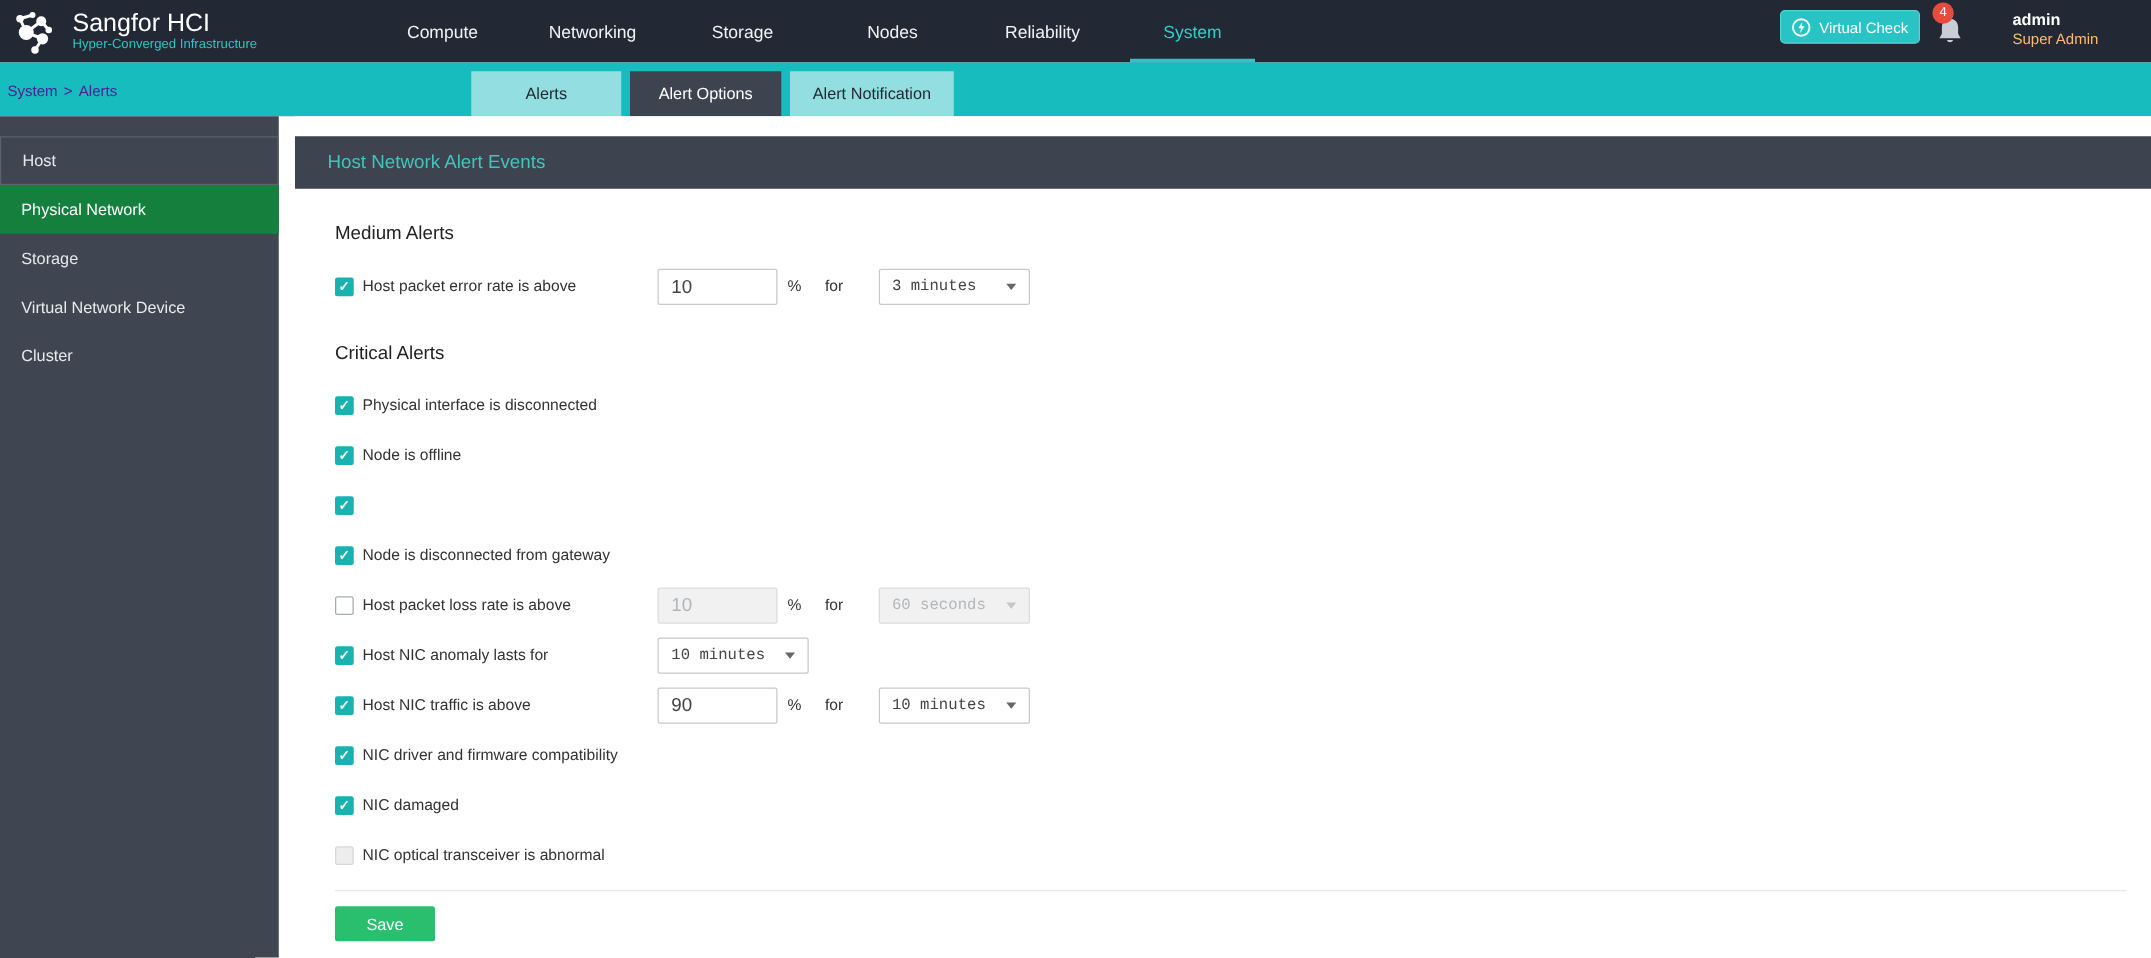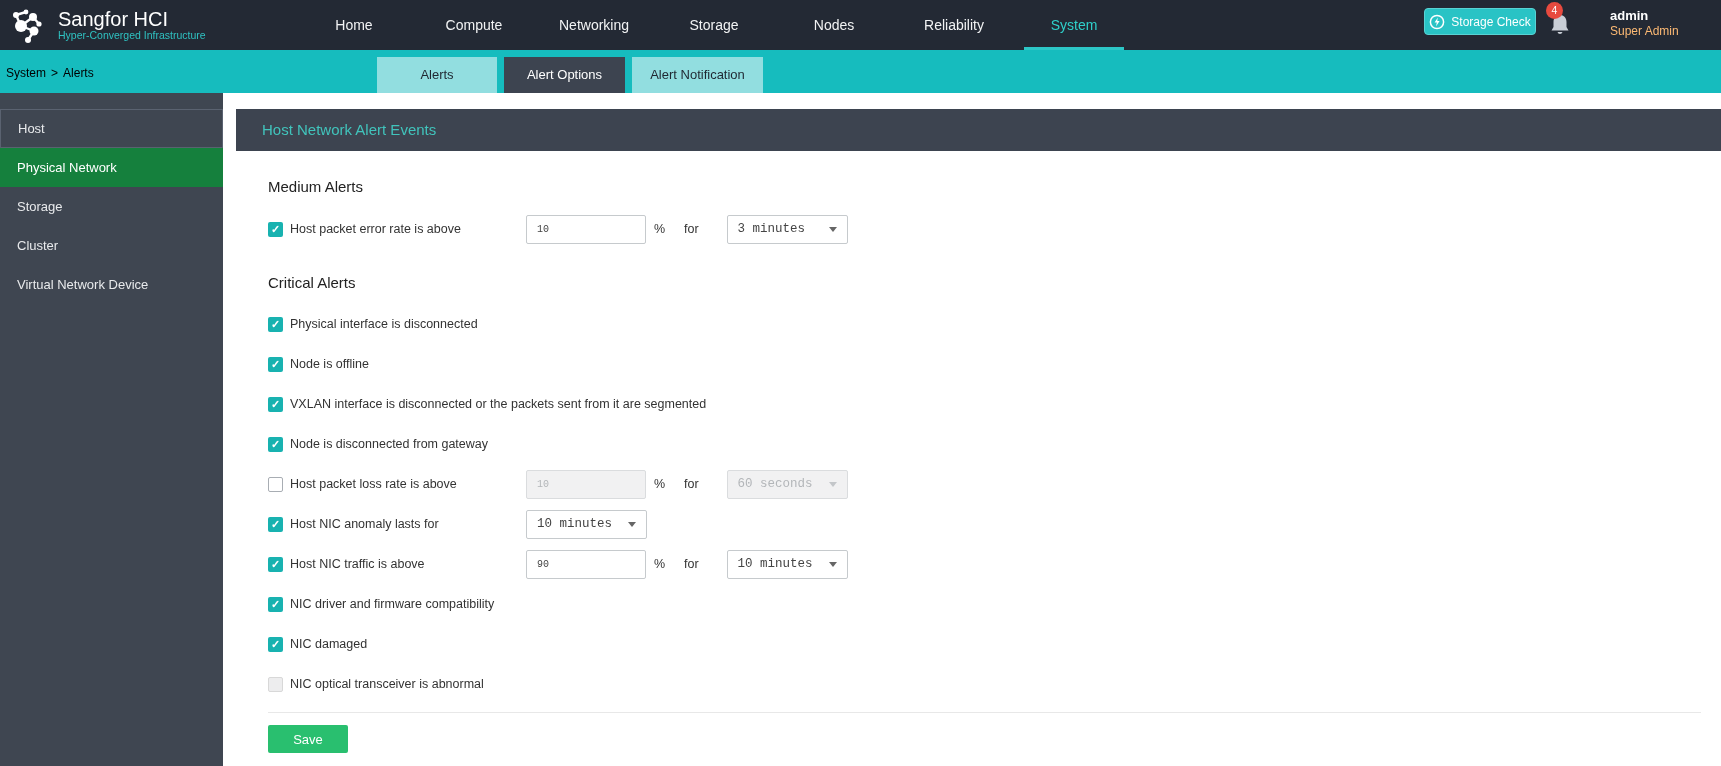--- a/index.html
+++ b/index.html
@@ -29,21 +29,21 @@
     background:#e74a3f; border-radius:50%; color:#fff; font-size:10.5px;
     line-height:17px; text-align:center; }
   .user { position:absolute; left:1610px; top:8px; cursor:pointer; }
   .user-name { font-size:13px; font-weight:bold; color:#fff; line-height:16px; }
   .user-role { font-size:12px; color:#fdba74; line-height:15px; }
 
   
   .tealbar { position:absolute; left:0; top:50px; width:1721px; height:43px;
     background:#16bcbe; }
   .breadcrumb { position:absolute; left:6px; top:0; height:43px; line-height:46px;
-    font-size:12px; color:#000000; }
+    font-size:12px; color:#4c1d95; }
   .breadcrumb .sep { margin:0 5px; }
   .tabs { position:absolute; left:377px; top:7px; height:36px; display:flex; gap:7px; }
   .tab { height:36px; line-height:36px; text-align:center; font-size:13px;
     background:#92dee0; color:#1f2731; cursor:pointer; }
   .tab.t0 { width:120px; }
   .tab.t1 { width:121px; }
   .tab.t2 { width:131px; }
   .tab.active { background:#3d4450; color:#ffffff; }
 
   
@@ -67,23 +67,23 @@
   .row.tall { height:44px; margin-top:10px; }
   .rows { margin-top:11px; }
   .labelcol { display:flex; align-items:center; }
   .labelcol.fixed { width:258px; flex:none; }
   .cb { width:15px; height:15px; border-radius:2px; margin-right:7px; flex:none;
     cursor:pointer; display:flex; align-items:center; justify-content:center; }
   .cb.on { background:#18b2b0; color:#fff; font-size:11px; font-weight:bold; }
   .cb.off { background:#fff; border:1px solid #a8adb3; }
   .cb.disabled { background:#ededee; border:1px solid #d8d8d8; cursor:default; }
   .cb-label { font-size:12.5px; color:#333; }
-  .num-input { width:120px; height:29px; border:1px solid #c6cacd; border-radius:2px;
-    padding:0 10px; font-size:10px; color:#444; background:#fff;
-    font-family:Liberation Mono, monospace; }
+  .num-input { width:96px; height:29px; border:1px solid #c6cacd; border-radius:2px;
+    padding:0 10px; font-size:15px; color:#444; background:#fff;
+    font-family:Liberation Sans, sans-serif; }
   .num-input:disabled { background:#f1f1f2; border-color:#dadcde; color:#b3b6b9; }
   .unit { font-size:12.5px; color:#333; margin-left:8px; width:14px; }
   .forword { font-size:12.5px; color:#333; margin-left:16px; }
   .selectbox { width:121px; height:29px; border:1px solid #c6cacd; border-radius:2px;
     margin-left:28px; display:flex; align-items:center; justify-content:space-between;
     padding:0 10px; cursor:pointer; background:#fff;font-family:Liberation Mono, monospace; }
   .selectbox.first-col { margin-left:0; }
   .selectbox .val { font-size:12.5px; color:#444; }
   .caret { width:0; height:0; border-left:4px solid transparent;
     border-right:4px solid transparent; border-top:5px solid #666; }
@@ -116,34 +116,33 @@
       <circle cx="18" cy="5" r="2.4" fill="#ffffff"></circle>
       <circle cx="31" cy="17" r="2.6" fill="#ffffff"></circle>
       <circle cx="20" cy="33" r="3" fill="#ffffff"></circle>
     </svg>
     <div>
       <div class="brand-title">Sangfor HCI</div>
       <div class="brand-sub">Hyper-Converged Infrastructure</div>
     </div>
   </div>
   <div class="nav">
-    <div class="nav-item">Home</div>
     <div class="nav-item">Compute</div>
     <div class="nav-item">Networking</div>
     <div class="nav-item">Storage</div>
     <div class="nav-item">Nodes</div>
     <div class="nav-item">Reliability</div>
     <div class="nav-item active">System</div>
   </div>
   <div class="hc-btn">
     <svg width="16" height="16" viewBox="0 0 16 16">
       <circle cx="8" cy="8" r="6.6" fill="none" stroke="#ffffff" stroke-width="1.5"></circle>
       <path d="M8.8 3.5 L5.6 8.6 L7.8 8.6 L7 12.5 L10.6 7 L8.3 7 Z" fill="#ffffff"></path>
     </svg>
-    <span>Storage Check</span>
+    <span>Virtual Check</span>
   </div>
   <div class="bell-wrap">
     <svg class="bell" width="24" height="26" viewBox="0 0 24 26">
       <path d="M12 2 C8 2 5.5 5 5.5 9 L5.5 14 L3.5 17.5 L20.5 17.5 L18.5 14 L18.5 9 C18.5 5 16 2 12 2 Z" fill="#c9ced6"></path>
       <path d="M9.5 19 A2.6 2.6 0 0 0 14.5 19 Z" fill="#c9ced6"></path>
     </svg>
     <div class="badge">4</div>
   </div>
   <div class="user">
     <div class="user-name">admin</div>
@@ -159,22 +158,22 @@
     <div class="tab t0">Alerts</div>
     <div class="tab t1 active">Alert Options</div>
     <div class="tab t2">Alert Notification</div>
   </div>
 </div>
 
 <div class="sidebar">
   <div class="side-item boxed">Host</div>
   <div class="side-item active">Physical Network</div>
   <div class="side-item">Storage</div>
+  <div class="side-item">Virtual Network Device</div>
   <div class="side-item">Cluster</div>
-  <div class="side-item">Virtual Network Device</div>
 </div>
 
 <div class="content">
   <div class="content-title">Host Network Alert Events</div>
   <div class="body">
 
     <div class="sec-heading h-medium">Medium Alerts</div>
 
     <div class="row tall">
       <div class="labelcol fixed">
@@ -203,21 +202,20 @@
       <div class="row">
         <div class="labelcol">
           <span class="cb on">✓</span>
           <span class="cb-label">Node is offline</span>
         </div>
       </div>
 
       <div class="row">
         <div class="labelcol">
           <span class="cb on">✓</span>
-          <span class="cb-label">VXLAN interface is disconnected or the packets sent from it are segmented</span>
         </div>
       </div>
 
       <div class="row">
         <div class="labelcol">
           <span class="cb on">✓</span>
           <span class="cb-label">Node is disconnected from gateway</span>
         </div>
       </div>
 

